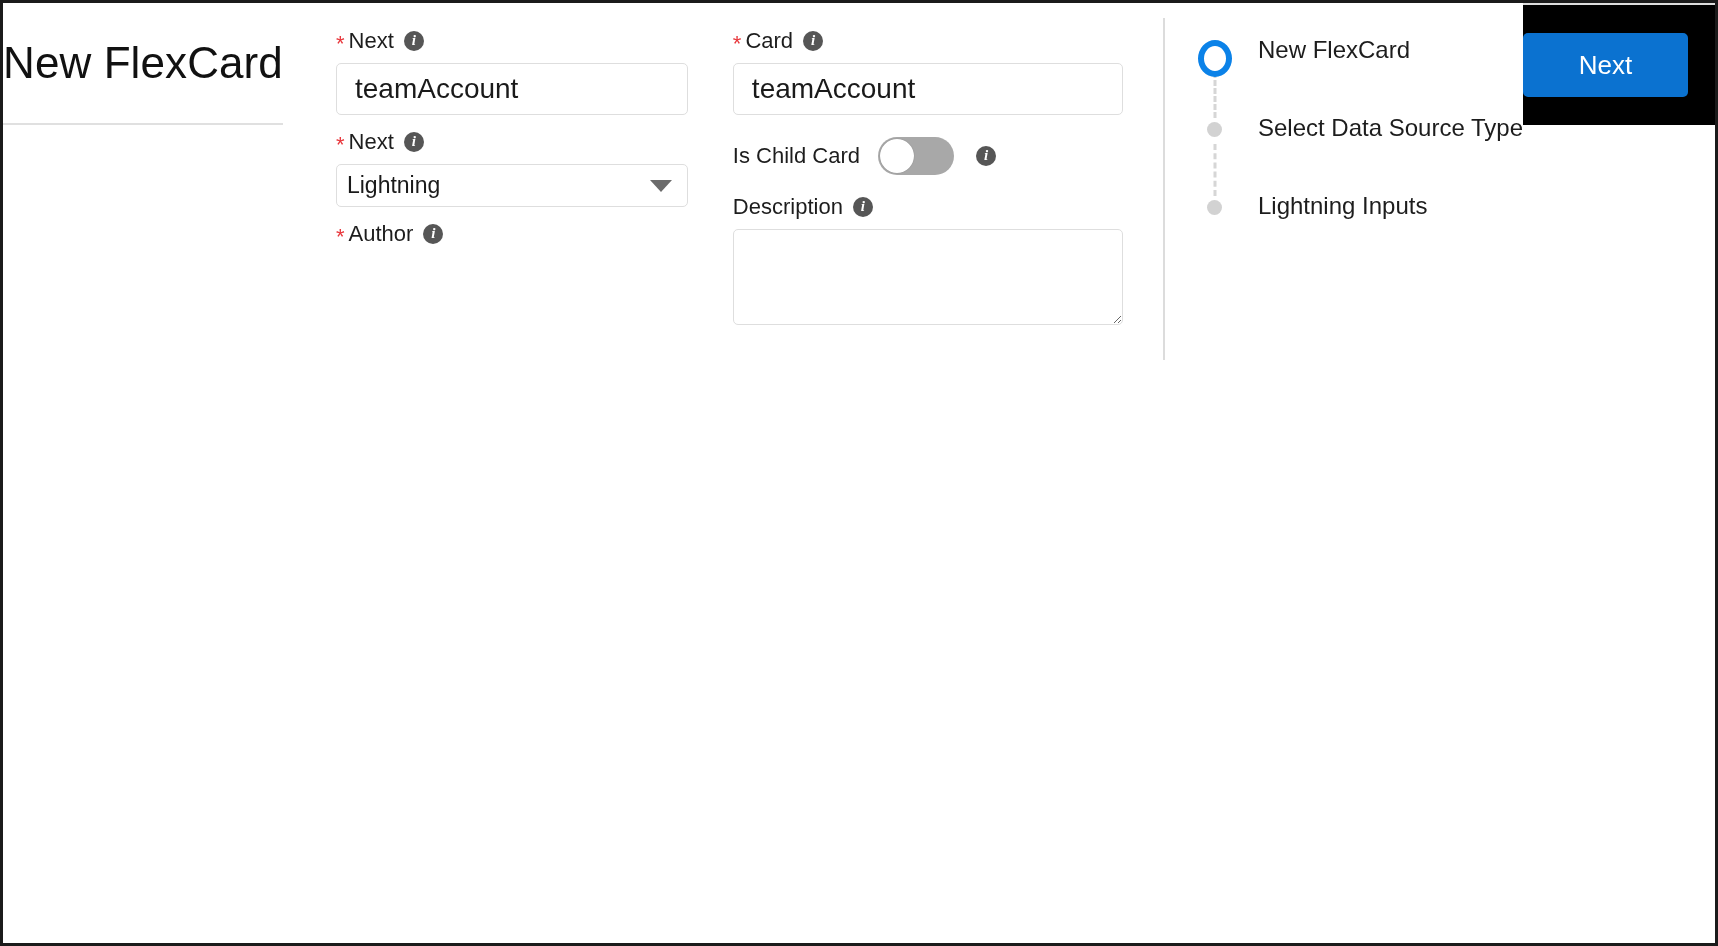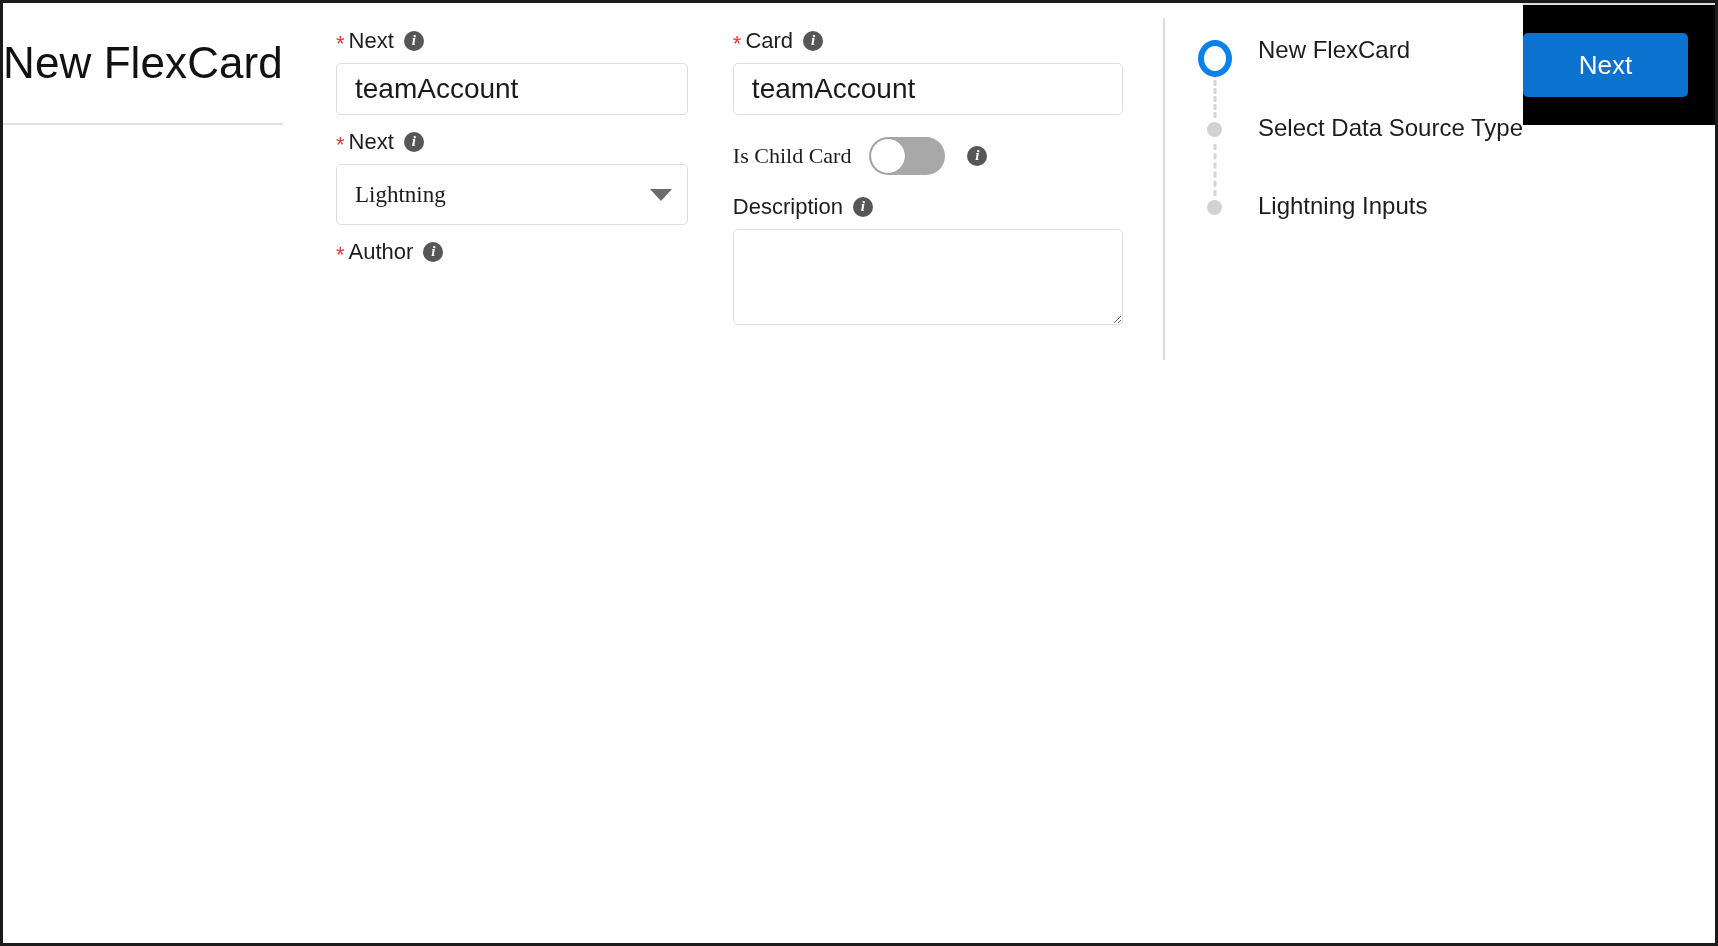--- a/index.html
+++ b/index.html
@@ -146,28 +146,28 @@
     outline: none;
   }
 
   .select-wrap {
     position: relative;
     width: 100%;
   }
   .select-input {
     box-sizing: border-box;
     width: 100%;
-    height: 61px;
+    height: 43px;
     border: 1px solid #dedede;
     border-radius: 5px;
     background: #ffffff;
-    font-family: Liberation Serif, serif;
+    font-family: Liberation Sans, sans-serif;
     font-size: 23px;
     color: #1a1a1a;
-    padding: 0 46px 0 18px;
+    padding: 0 46px 0 10px;
     display: flex;
     align-items: center;
     cursor: pointer;
   }
   .select-arrow {
     position: absolute;
     right: 16px;
     top: 50%;
     transform: translateY(-50%);
     width: 0;
@@ -183,21 +183,20 @@
     display: flex;
     align-items: center;
     height: 52px;
     margin-top: 12px;
     margin-bottom: 13px;
   }
   .toggle-label {
     font-size: 22px;
     color: #1d1d1d;
     margin-right: 18px;
-    font-family: Liberation Serif, serif;
   }
   .toggle {
     position: relative;
     width: 76px;
     height: 38px;
     border-radius: 19px;
     background: #a8a8a8;
     flex: 0 0 auto;
     cursor: pointer;
   }

